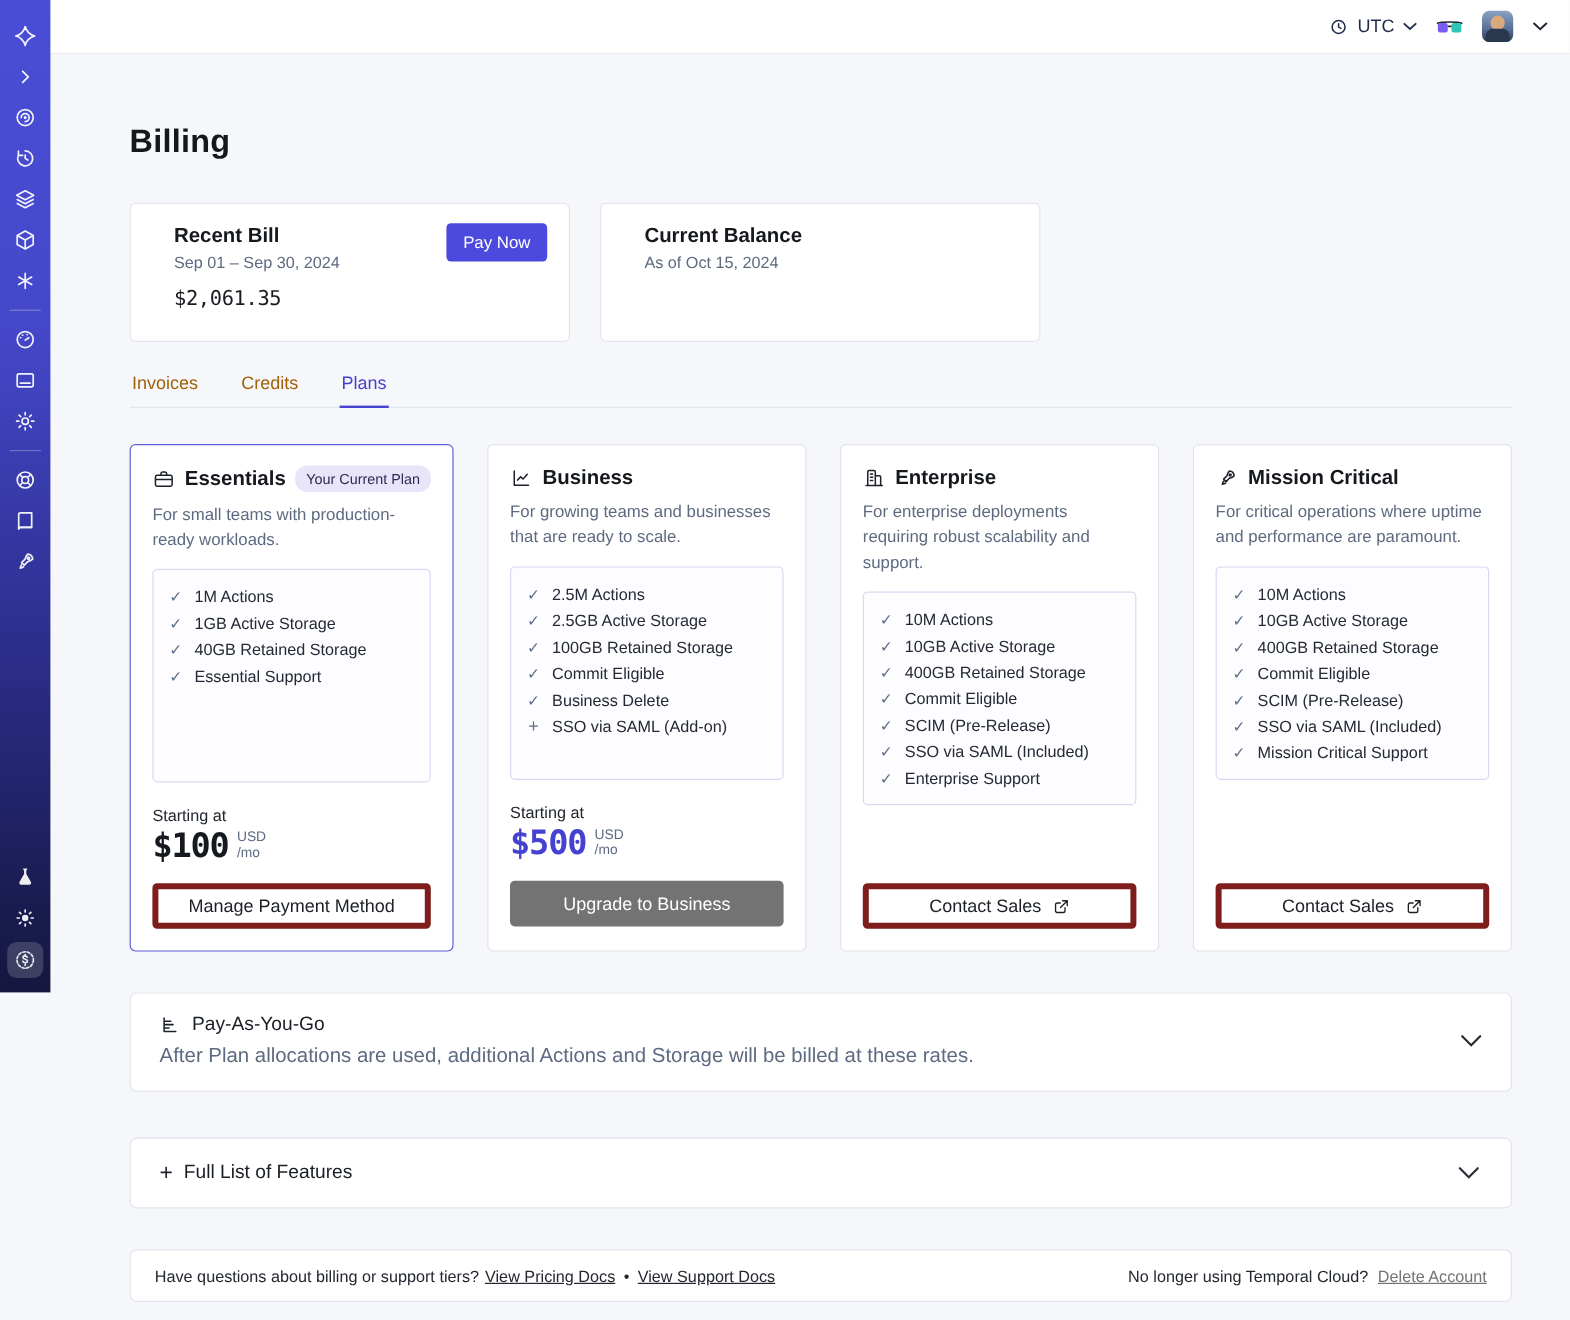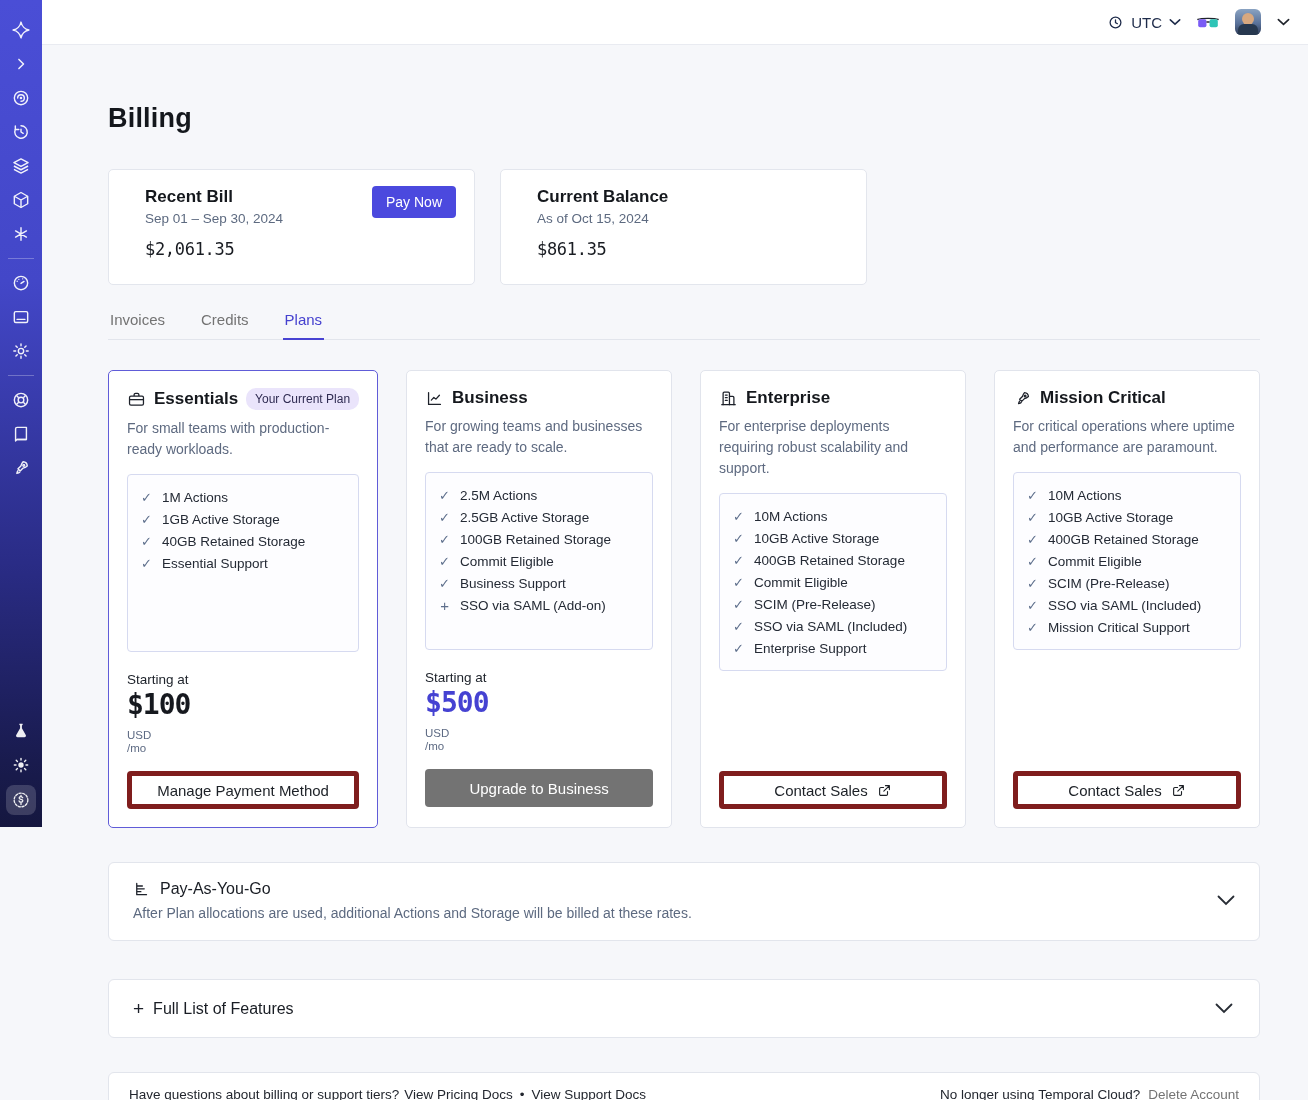--- a/index.html
+++ b/index.html
@@ -33,55 +33,55 @@
 
   .summary-row { display:flex; gap:25px; margin-top:35px; }
   .sum-card { width:367px; height:116px; background:#fff; border:1px solid #e3e6ed; border-radius:5px; padding:17px 36px; position:relative; }
   .sum-title { font-size:17px; font-weight:600; color:#15181d; }
   .sum-sub { font-size:13.5px; color:#5d6a80; margin-top:4px; }
   .sum-amt { font-family:"DejaVu Sans Mono", monospace; font-size:17px; color:#191c22; margin-top:13px; letter-spacing:-.3px; }
   .pay-now { position:absolute; top:16px; right:18px; background:#4b49de; color:#fff; border:none; border-radius:4px;
     font-family:inherit; font-size:14px; font-weight:500; padding:8px 14px; cursor:pointer; }
 
   .tabs { display:flex; gap:32px; margin-top:26px; border-bottom:1px solid #e2e5ec; }
-  .tab { font-size:15px; color:#737373; padding:0 2px 10px; cursor:pointer; }
+  .tab { font-size:15px; color:#a16207; padding:0 2px 10px; cursor:pointer; }
   .tab.active { color:#4541cf; font-weight:500; border-bottom:2px solid #4843d2; margin-bottom:-1px; }
 
   
   .plans { display:grid; grid-template-columns:repeat(4,1fr); gap:28px; margin-top:30px; }
   .plan { background:#fff; border:1px solid #e1e4ec; border-radius:5px; padding:17px 18px 18px; display:flex; flex-direction:column; min-height:404px; }
   .plan.current { border:1px solid #605cd8; }
   .plan-head { display:flex; align-items:center; gap:8px; }
   .plan-head svg { width:19px; height:19px; color:#1d212a; flex:none; }
   .plan-name { font-size:17px; font-weight:600; color:#15181d; white-space:nowrap; }
   .badge { background:#eae4fb; color:#2f2b52; font-size:12px; font-weight:500; padding:4px 9px; border-radius:10px; white-space:nowrap; }
   .plan-desc { font-size:14px; color:#5e6a80; line-height:21px; margin-top:8px; }
   .feat-box { margin-top:14px; border:1px solid #d6daf0; background:#fdfdff; border-radius:4px; padding:12px; height:178px; }
   .feat { display:flex; gap:9px; font-size:13.5px; color:#242a35; line-height:22px; }
   .feat-ic { color:#5e6f8c; font-size:13px; width:13px; flex:none; text-align:center; }
   .feat-ic.plus { font-size:15px; }
   .price-block { margin-top:20px; }
   .price-label { font-size:13.5px; color:#20252d; }
-  .price-row { display:flex; align-items:flex-start; gap:7px; margin-top:3px;flex-direction:column; }
+  .price-row { display:flex; align-items:flex-start; gap:7px; margin-top:3px; }
   .price-amt { font-family:"DejaVu Sans Mono", monospace; font-size:28px; font-weight:bold; color:#16191f; letter-spacing:-1px; line-height:30px; }
   .price-amt.accent { color:#4542d2; }
   .price-unit { display:flex; flex-direction:column; font-size:11.5px; color:#5d6a83; line-height:13px; padding-top:2px; }
   .btn { margin-top:auto; height:38px; width:100%; border-radius:4px; font-family:inherit; font-size:15px; font-weight:500;
     display:flex; align-items:center; justify-content:center; gap:9px; cursor:pointer; }
   .btn-outline { background:#fff; border:5px solid #7f1d1d; color:#1c2026; }
   .btn-primary { background:#737373; border:none; color:#fff; }
   .btn svg { display:block; }
   .btn-spacer { margin-top:16px; }
 
   
   .panel { background:#fff; border:1px solid #e2e5ec; border-radius:6px; display:flex; align-items:center; }
   .panel-payg { margin-top:34px; padding:17px 24px 19px 24px; justify-content:space-between; }
   .panel-title-row { display:flex; align-items:center; gap:9px; font-size:16px; font-weight:500; color:#191d24; }
   .panel-title-row svg { width:18px; height:18px; color:#1d212a; }
-  .panel-desc { font-size:14px; color:#5d6a80; margin-top:7px; }
+  .panel-desc { font-size:17px; color:#5d6a80; margin-top:7px; }
   .chev { color:#272c34; flex:none; cursor:pointer; }
   .panel-full { margin-top:38px; height:59px; padding:0 26px 0 24px; justify-content:space-between; }
   .plus-glyph { font-size:19px; font-weight:400; color:#1d212a; line-height:18px; }
 
   .foot { margin-top:34px; height:44px; background:#fff; border:1px solid #e2e5ec; border-radius:6px;
     display:flex; align-items:center; justify-content:space-between; padding:0 20px; font-size:13.5px; color:#23272f; }
   .foot a { color:#23272f; text-decoration:underline; cursor:pointer; }
   .foot .dot { margin:0 7px; color:#23272f; }
   .foot-right a { color:#737373; margin-left:8px;text-decoration:underline; }
   .foot-left span { margin-right:5px; }
@@ -230,21 +230,20 @@
   <div class="summary-row">
     <section class="sum-card">
       <div class="sum-title">Recent Bill</div>
       <div class="sum-sub">Sep 01 – Sep 30, 2024</div>
       <div class="sum-amt">$2,061.35</div>
       <button class="pay-now">Pay Now</button>
     </section>
     <section class="sum-card">
       <div class="sum-title">Current Balance</div>
       <div class="sum-sub">As of Oct 15, 2024</div>
-      <div class="sum-amt">$861.35</div>
     </section>
   </div>
 
   <div class="tabs">
     <div class="tab">Invoices</div>
     <div class="tab">Credits</div>
     <div class="tab active">Plans</div>
   </div>
 
   <div class="plans">
@@ -312,21 +311,21 @@
           <div class="feat">
             <span class="feat-ic">✓</span>
             <span>100GB Retained Storage</span>
           </div>
           <div class="feat">
             <span class="feat-ic">✓</span>
             <span>Commit Eligible</span>
           </div>
           <div class="feat">
             <span class="feat-ic">✓</span>
-            <span>Business Support</span>
+            <span>Business Delete</span>
           </div>
           <div class="feat">
             <span class="feat-ic plus">+</span>
             <span>SSO via SAML (Add-on)</span>
           </div>
         </div>
       <div class="price-block">
         <div class="price-label">Starting at</div>
         <div class="price-row">
           <span class="price-amt accent">$500</span>

